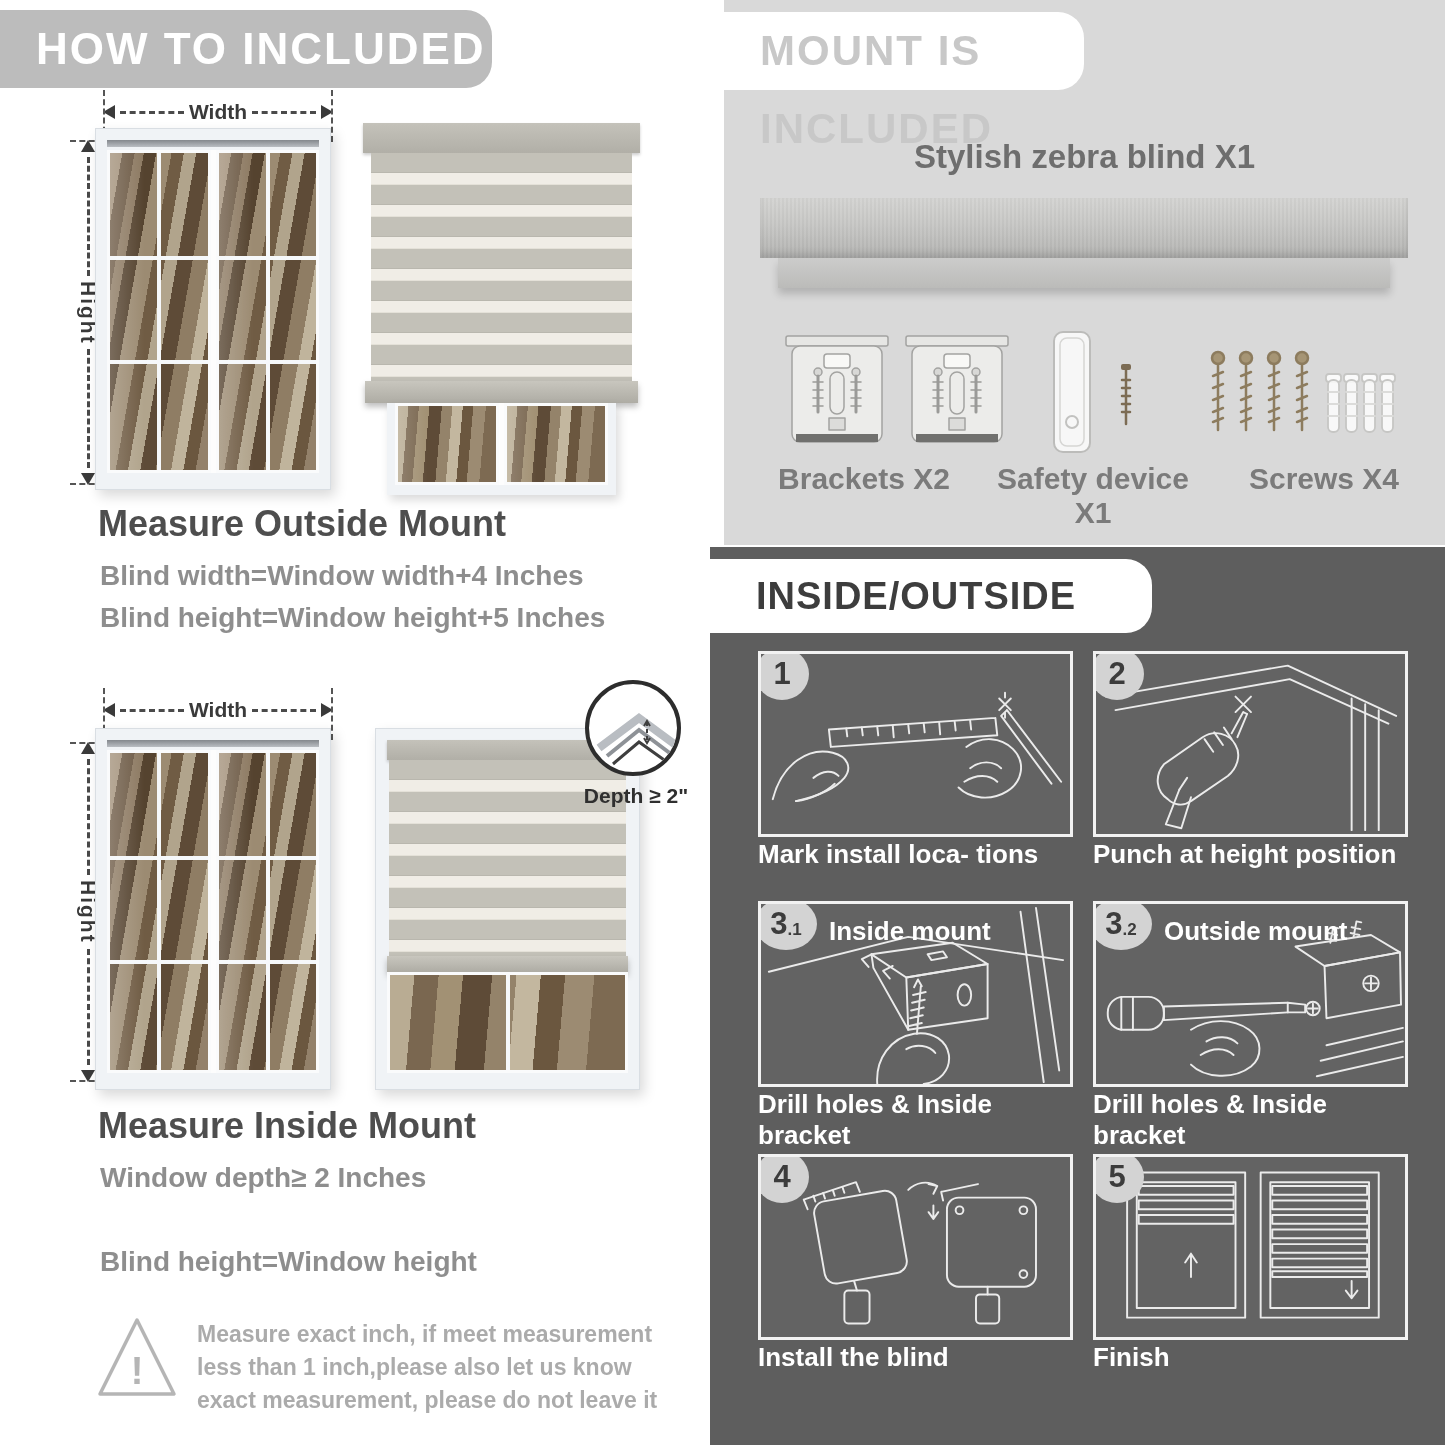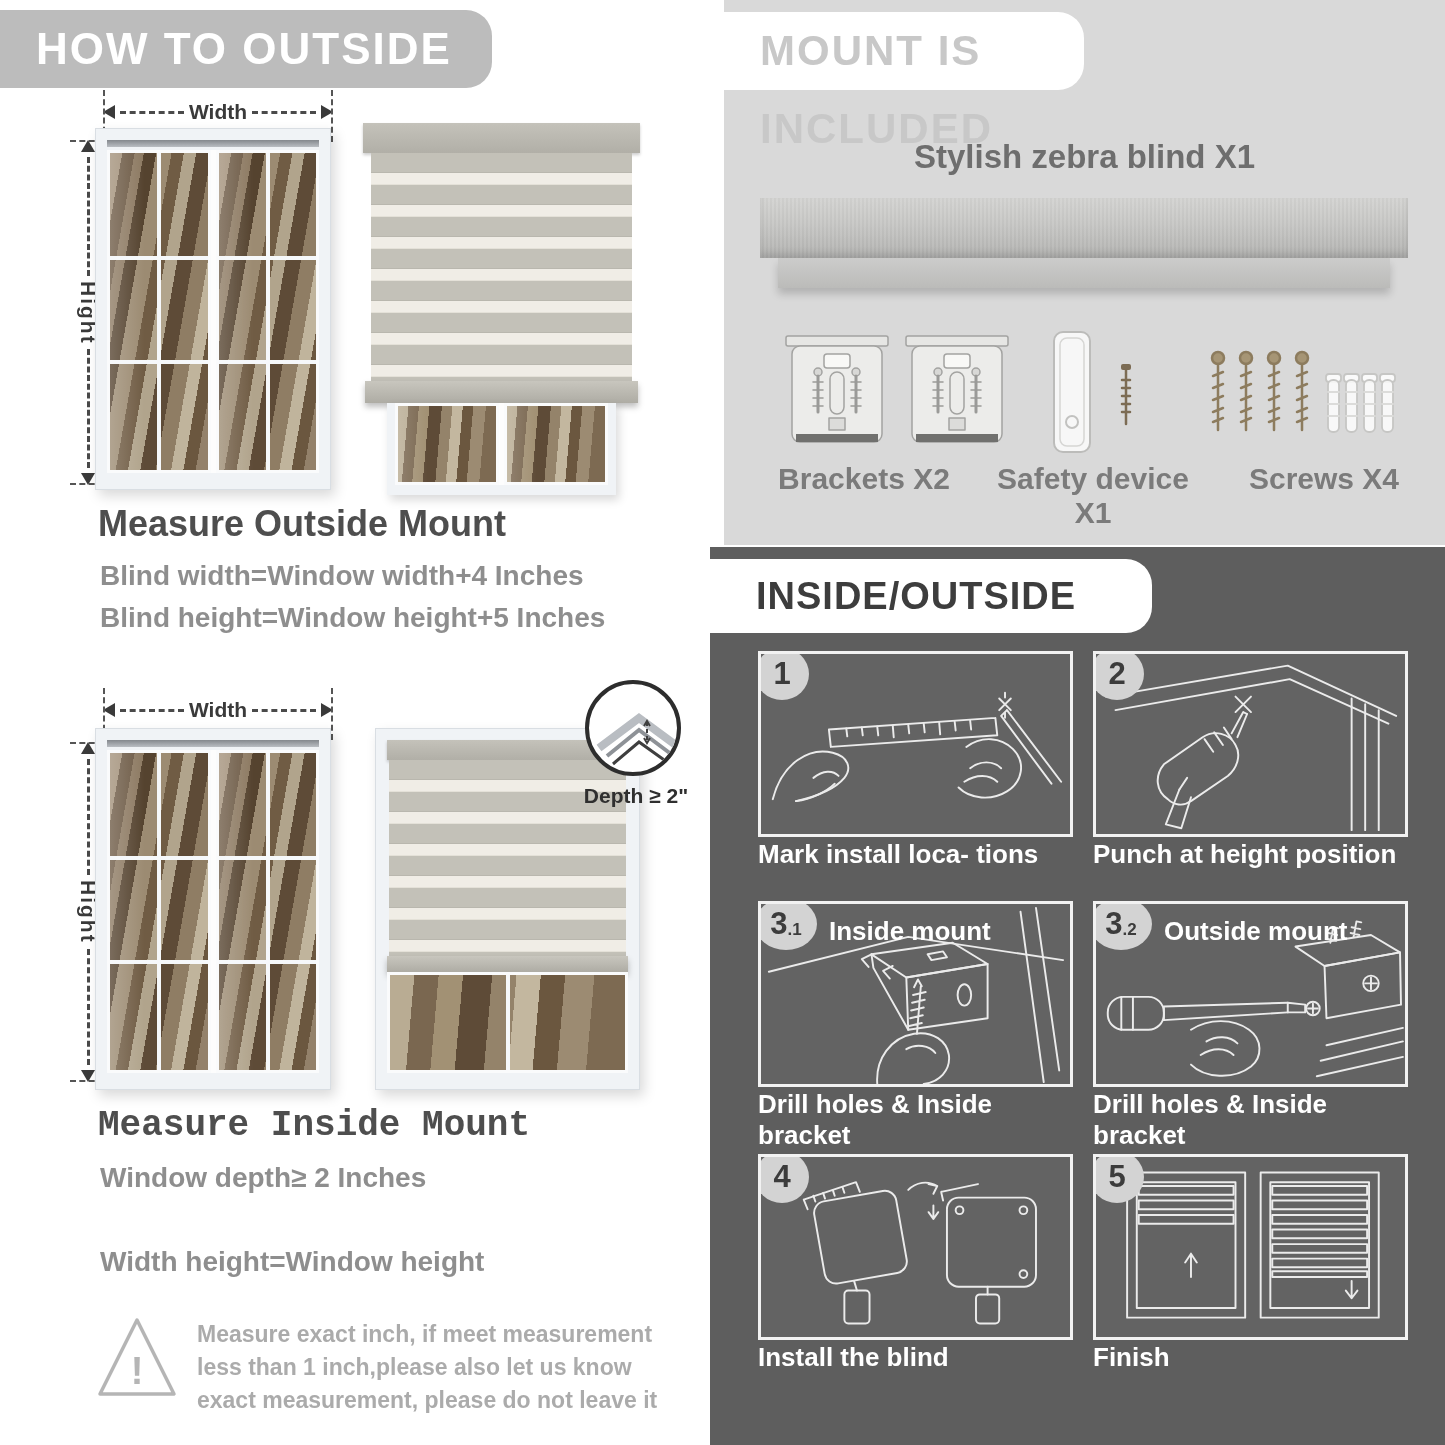--- a/index.html
+++ b/index.html
@@ -137,21 +137,21 @@
   .art *{stroke:#ebebeb;stroke-width:2;fill:none;stroke-linecap:round;stroke-linejoin:round;}
   .art .fillstripe{fill:#cfcfcf;stroke:none;}
   .parts-svg *{stroke-linecap:round;stroke-linejoin:round;}
 </style>
 </head>
 <body>
 
 <section class="abs left-col">
 
   <div class="abs banner-left">
-    <span>HOW TO OUTSIDE</span>
+    <span>HOW TO INCLUDED</span>
   </div>
 
   <div class="measure-w" style="left:103px;top:100px;width:230px;">
     <span class="guide gl"></span>
     <span class="guide gr"></span>
     <div class="mline">
       <i class="tri tl"></i>
         <span class="dash"></span>
       <b class="mlabel">Width</b>
       <span class="dash"></span>
@@ -236,23 +236,23 @@
     <svg viewBox="0 0 96 96" width="96" height="96">
       <path d="M10,64 L50,34 L88,62" stroke="#b9bdc2" stroke-width="8" fill="none"></path>
       <path d="M18,72 L50,46 L82,70" stroke="#8e9297" stroke-width="4" fill="none"></path>
       <path d="M24,80 L50,58 L78,78" stroke="#3f3f3f" stroke-width="3" fill="none"></path>
       <path d="M58,38 L58,58" stroke="#3f3f3f" stroke-width="2" stroke-dasharray="4 3" fill="none"></path>
       <path d="M55,42 l3,-5 l3,5 M55,54 l3,5 l3,-5" stroke="#3f3f3f" stroke-width="2" fill="none"></path>
     </svg>
   </div>
   <div class="depth-label">Depth ≥ 2"</div>
 
-  <div class="sec-title" style="left:98px;top:1105px;font-family:Liberation Mono, monospace;">Measure Inside Mount</div>
+  <div class="sec-title" style="left:98px;top:1105px;">Measure Inside Mount</div>
   <div class="sec-line" style="left:100px;top:1162px;">Window depth≥ 2 Inches</div>
-  <div class="sec-line" style="left:100px;top:1246px;">Width height=Window height</div>
+  <div class="sec-line" style="left:100px;top:1246px;">Blind height=Window height</div>
 
   <div class="warning">
     <svg width="84" height="90" viewBox="0 0 84 90">
       <path d="M42,8 L79,82 L5,82 Z" fill="none" stroke="#b5b5b5" stroke-width="3.5" stroke-linejoin="round"></path>
       <text x="42" y="72" text-anchor="middle" font-size="38" font-weight="bold" fill="#b5b5b5" font-family="Liberation Sans, sans-serif">!</text>
     </svg>
     <div class="wtext">Measure exact inch, if meet measurement less than 1 inch,please also let us know exact measurement, please do not leave it</div>
   </div>
 </section>
 

